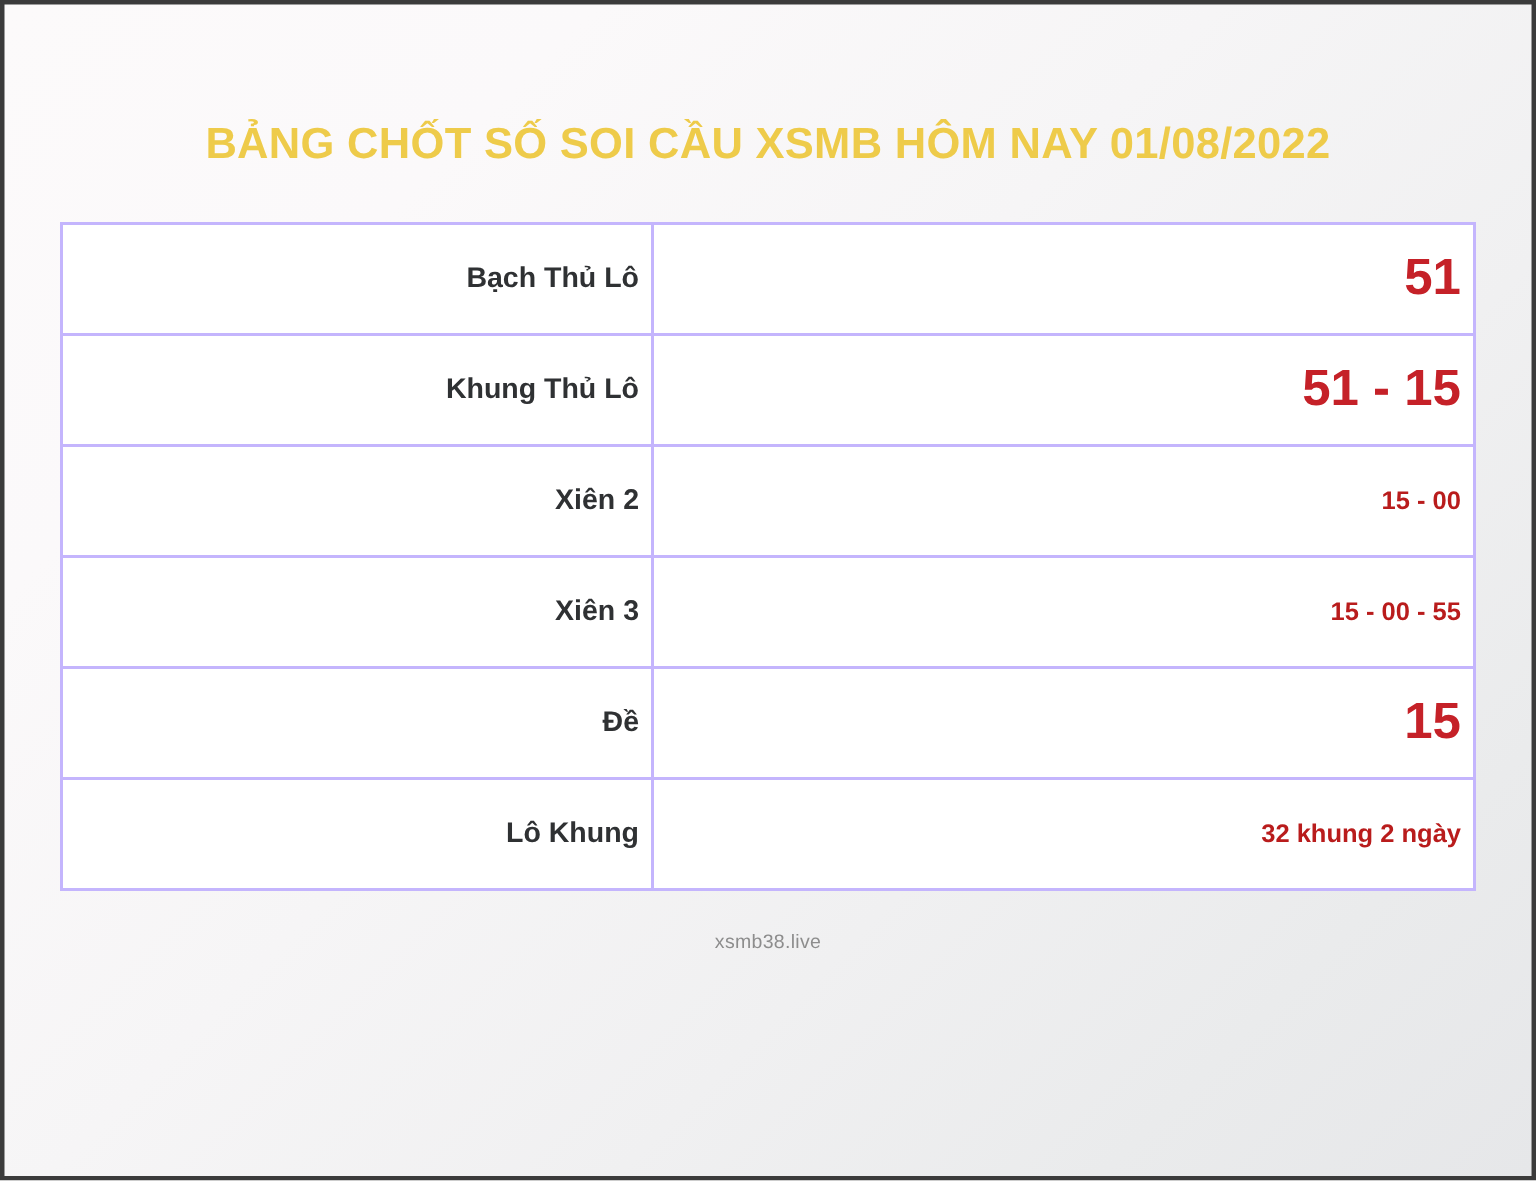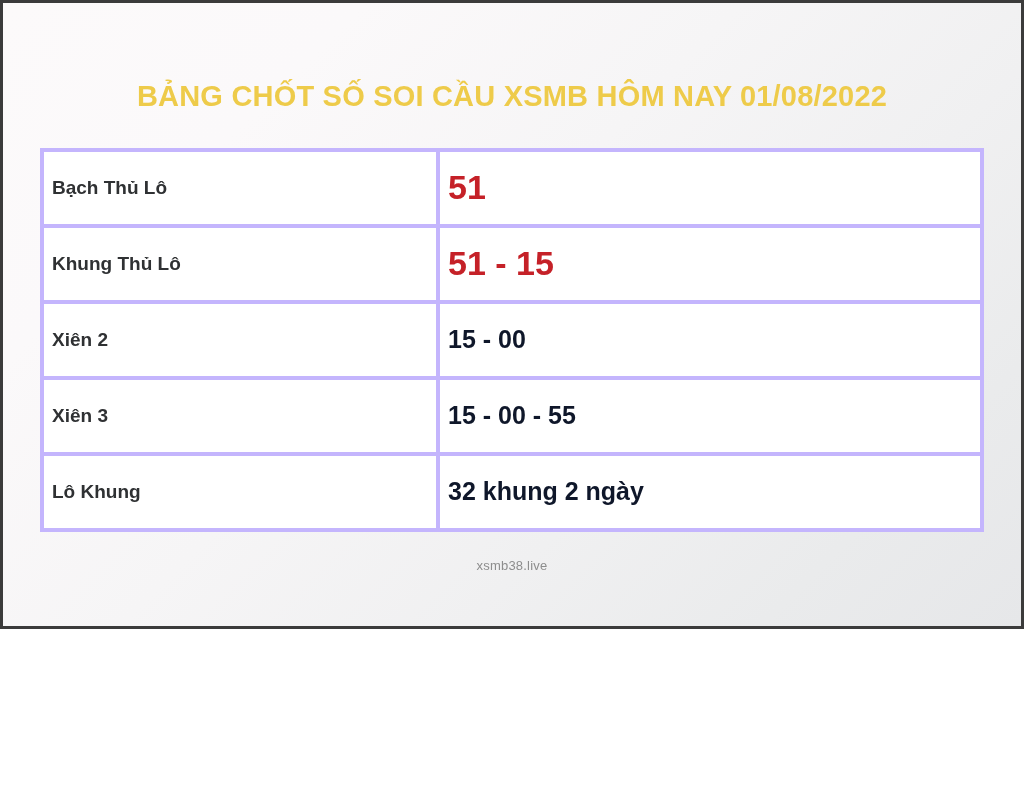--- a/index.html
+++ b/index.html
@@ -10,21 +10,21 @@
     width: 1024px;
     height: 787px;
     overflow: hidden;
     font-family: "Liberation Sans", sans-serif;
   }
 
   #frame {
     position: relative;
     box-sizing: border-box;
     width: 1024px;
-    height: 629px;
+    height: 787px;
     border: 3px solid #3b3b3b;
     background:
       linear-gradient(135deg,
         #fcfafa 0%,
         #fbf9fa 22%,
         #f6f5f6 45%,
         #f0f0f1 66%,
         #eaebec 84%,
         #e6e7e9 100%);
   }
@@ -53,36 +53,36 @@
 
   
   #board {
     margin-top: 35px;
     width: 944px;
     border-collapse: collapse;
     background: #ffffff;
     table-layout: fixed;
   }
   #board td {
-    border: 4px solid #c4b5fd;
+    border: 2px solid #c4b5fd;
     height: 72px;
     padding: 0 8px;
-    text-align: left;
+    text-align: right;
     vertical-align: middle;
   }
   td.label-cell {
     width: 376px;
     font-size: 19px;
     font-weight: bold;
     color: #2f3133;
   }
   td.value-cell {
-    font-size: 25px;
+    font-size: 17px;
     font-weight: bold;
-    color: #0f172a;
+    color: #b91c1c;
   }
   td.value-cell.hl {
     color: #c52128;
     font-size: 34px;
   }
 
   
   #footer {
     text-align: center;
     margin-top: 26px;
@@ -112,20 +112,24 @@
           </tr>
           <tr>
             <td class="label-cell">Xiên 2</td>
             <td class="value-cell">15 - 00</td>
           </tr>
           <tr>
             <td class="label-cell">Xiên 3</td>
             <td class="value-cell">15 - 00 - 55</td>
           </tr>
           <tr>
+            <td class="label-cell">Đề</td>
+            <td class="value-cell hl">15</td>
+          </tr>
+          <tr>
             <td class="label-cell">Lô Khung</td>
             <td class="value-cell">32 khung 2 ngày</td>
           </tr>
         </tbody>
     </table>
 
     <div id="footer">xsmb38.live</div>
 
   </div>
 </div>

